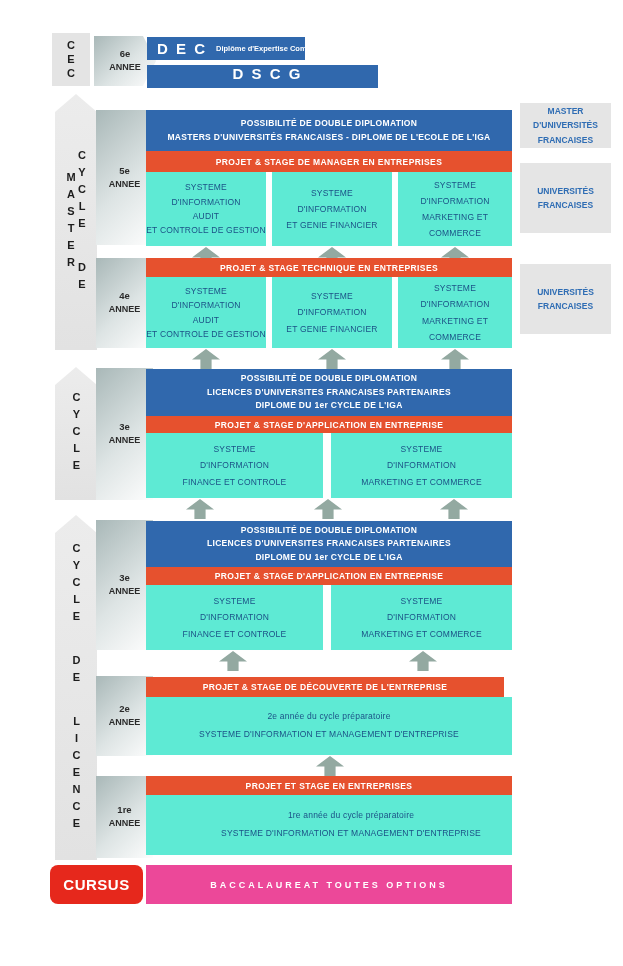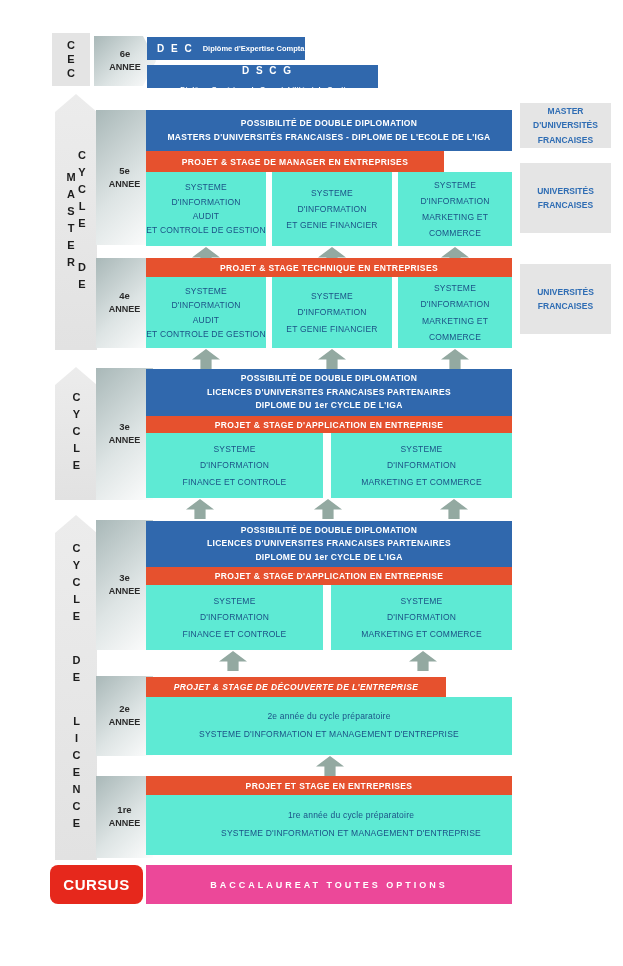--- a/index.html
+++ b/index.html
@@ -45,21 +45,21 @@
   .gray-side{background:#e5e5e5;color:#2f6db4;font-weight:bold;font-size:8.5px;line-height:1.7;}
 
   
   .up-arrow{
     width:28px;height:20px;background:#93a9a1;
     clip-path:polygon(50% 0, 100% 52%, 70% 52%, 70% 100%, 30% 100%, 30% 52%, 0 52%);
   }
 
   
   .diploma-bar{background:#3068ad;color:#fff;display:flex;align-items:center;padding-left:10px;gap:9px;}
-  .diploma-bar .acr{font-weight:bold;font-size:10px;letter-spacing:2px;white-space:nowrap;}
+  .diploma-bar .acr{font-weight:bold;font-size:15px;letter-spacing:2px;white-space:nowrap;}
   .diploma-bar .lbl{font-weight:bold;font-size:7.5px;white-space:nowrap;}
 
   
   .cursus-box{background:#e6281c;border-radius:8px;color:#fff;font-weight:bold;font-size:15px;letter-spacing:.5px;}
   .bacc-bar{background:#ec4899;color:#fff;font-weight:bold;font-size:9px;letter-spacing:3px;}
 </style>
 </head>
 <body>
 
 <div class="canvas">
@@ -85,21 +85,21 @@
   </div>
 
   <div class="abs flexc year-badge" style="left:96px;top:110px;width:57px;height:135px;">
     <span class="num">5e</span>
     <span>ANNEE</span>
   </div>
   <div class="abs flexc blue-bar ml" style="left:146px;top:110px;width:366px;height:41px;">
     <span>POSSIBILITÉ DE DOUBLE DIPLOMATION
 MASTERS D'UNIVERSITÉS FRANCAISES  -  DIPLOME DE L'ECOLE DE L'IGA</span>
   </div>
-  <div class="abs flexc red-bar" style="left:146px;top:151px;width:298px;height:21px;">
+  <div class="abs flexc red-bar" style="left:146px;top:151px;width:366px;height:21px;">
     <span>PROJET &amp; STAGE DE MANAGER EN ENTREPRISES</span>
   </div>
   <div class="abs flexc orange-box ml" style="left:146px;top:172px;width:120px;height:74px;line-height:1.7;">
     <span>SYSTEME
 D'INFORMATION
 AUDIT
 ET CONTROLE DE GESTION</span>
   </div>
   <div class="abs flexc orange-box ml" style="left:272px;top:172px;width:120px;height:74px;">
     <span>SYSTEME
@@ -214,21 +214,21 @@
 MARKETING ET COMMERCE</span>
   </div>
 
   <div class="abs up-arrow" style="left:219px;top:651px;"></div>
   <div class="abs up-arrow" style="left:409px;top:651px;"></div>
 
   <div class="abs flexc year-badge" style="left:96px;top:676px;width:57px;height:80px;">
     <span class="num">2e</span>
     <span>ANNEE</span>
   </div>
-  <div class="abs flexc red-bar" style="left:146px;top:677px;width:300px;height:20px;font-style:italic;">
+  <div class="abs flexc red-bar" style="left:146px;top:677px;width:358px;height:20px;">
     <span>PROJET &amp; STAGE DE DÉCOUVERTE DE L'ENTREPRISE</span>
   </div>
   <div class="abs flexc orange-box ml" style="left:146px;top:697px;width:366px;height:58px;line-height:2.1;">
     <span>2e année du cycle préparatoire
 SYSTEME D'INFORMATION ET MANAGEMENT D'ENTREPRISE</span>
   </div>
 
   <div class="abs up-arrow" style="left:316px;top:756px;"></div>
 
   <div class="abs flexc year-badge" style="left:96px;top:776px;width:57px;height:82px;">

